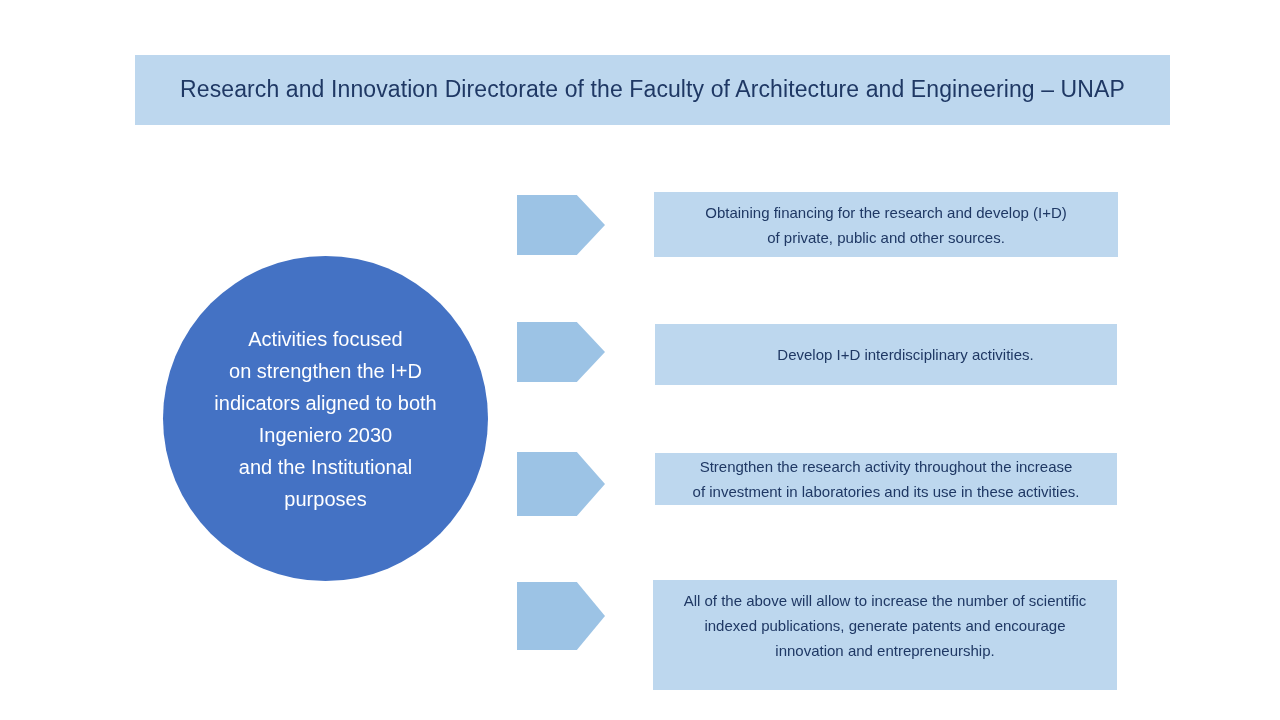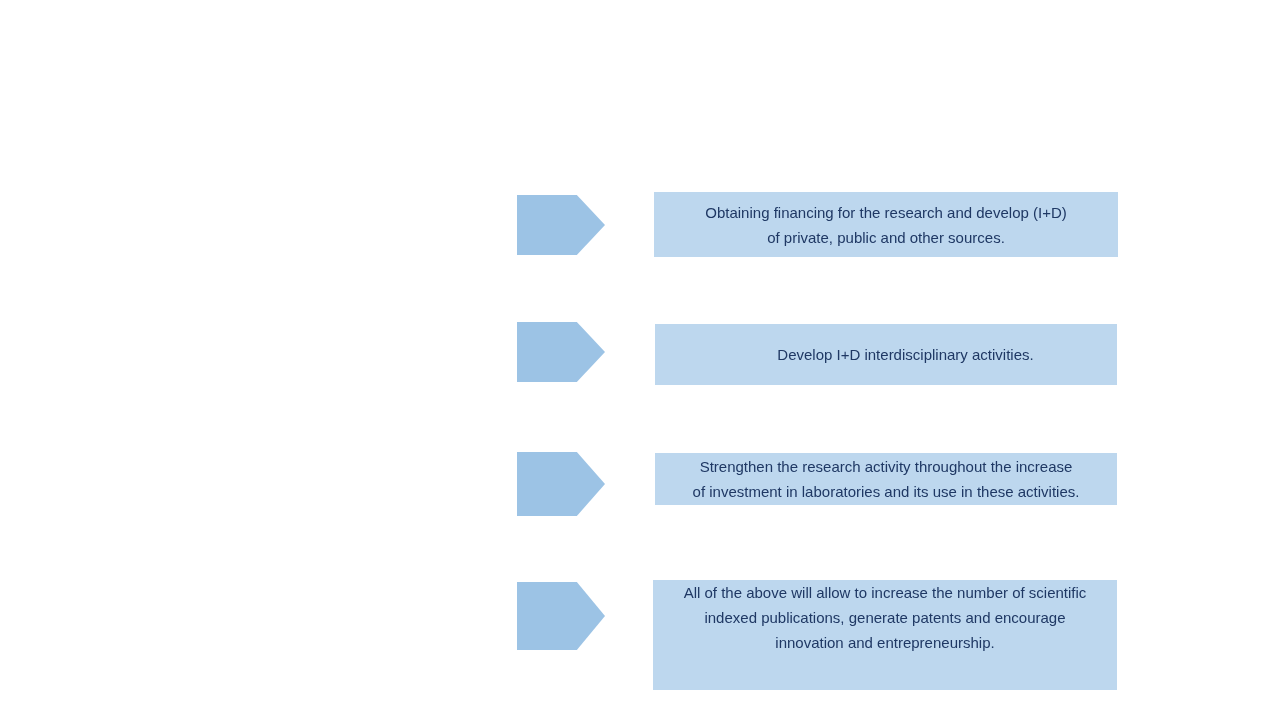--- a/index.html
+++ b/index.html
@@ -107,29 +107,40 @@
   .row-1 .flow-box    { left: 654px; top: 192px; width: 464px; height: 65px; }
 
   .row-2 .arrow-shape { top: 322px;  height: 60px; }
   .row-2 .flow-box    { left: 655px; top: 324px; width: 462px; height: 61px; padding-left: 45px; }
 
   .row-3 .arrow-shape { top: 452px;  height: 64px; }
   .row-3 .flow-box    { left: 655px; top: 453px; width: 462px; height: 52px; }
 
   
   .row-4 .arrow-shape { top: 582px;  height: 68px; }
-  .row-4 .flow-box    { left: 653px; top: 580px; width: 464px; height: 110px; align-items: flex-start; padding-top: 0; }
+  .row-4 .flow-box    { left: 653px; top: 580px; width: 464px; height: 110px; align-items: flex-start; padding-top: 8px; }
   .row-4 .flow-box-text { line-height: 25px; }
 </style>
 </head>
 <body>
 
 <div id="slide">
 
+  <div class="title-banner">
+    <div class="title-banner-text">Research and  Innovation Directorate  of the Faculty of  Architecture and Engineering – UNAP</div>
+  </div>
 
+  <div class="hub-circle">
+    <div class="hub-circle-text">Activities focused
+on strengthen the I+D
+indicators aligned to both
+Ingeniero 2030
+and the Institutional
+purposes</div>
+  </div>
 
   <div class="flow-row row-1">
     <div class="arrow-shape"></div>
     <div class="flow-box">
       <div class="flow-box-text">Obtaining financing for the research and develop (I+D)
 of private, public and other sources.</div>
     </div>
   </div>
 
   <div class="flow-row row-2">

